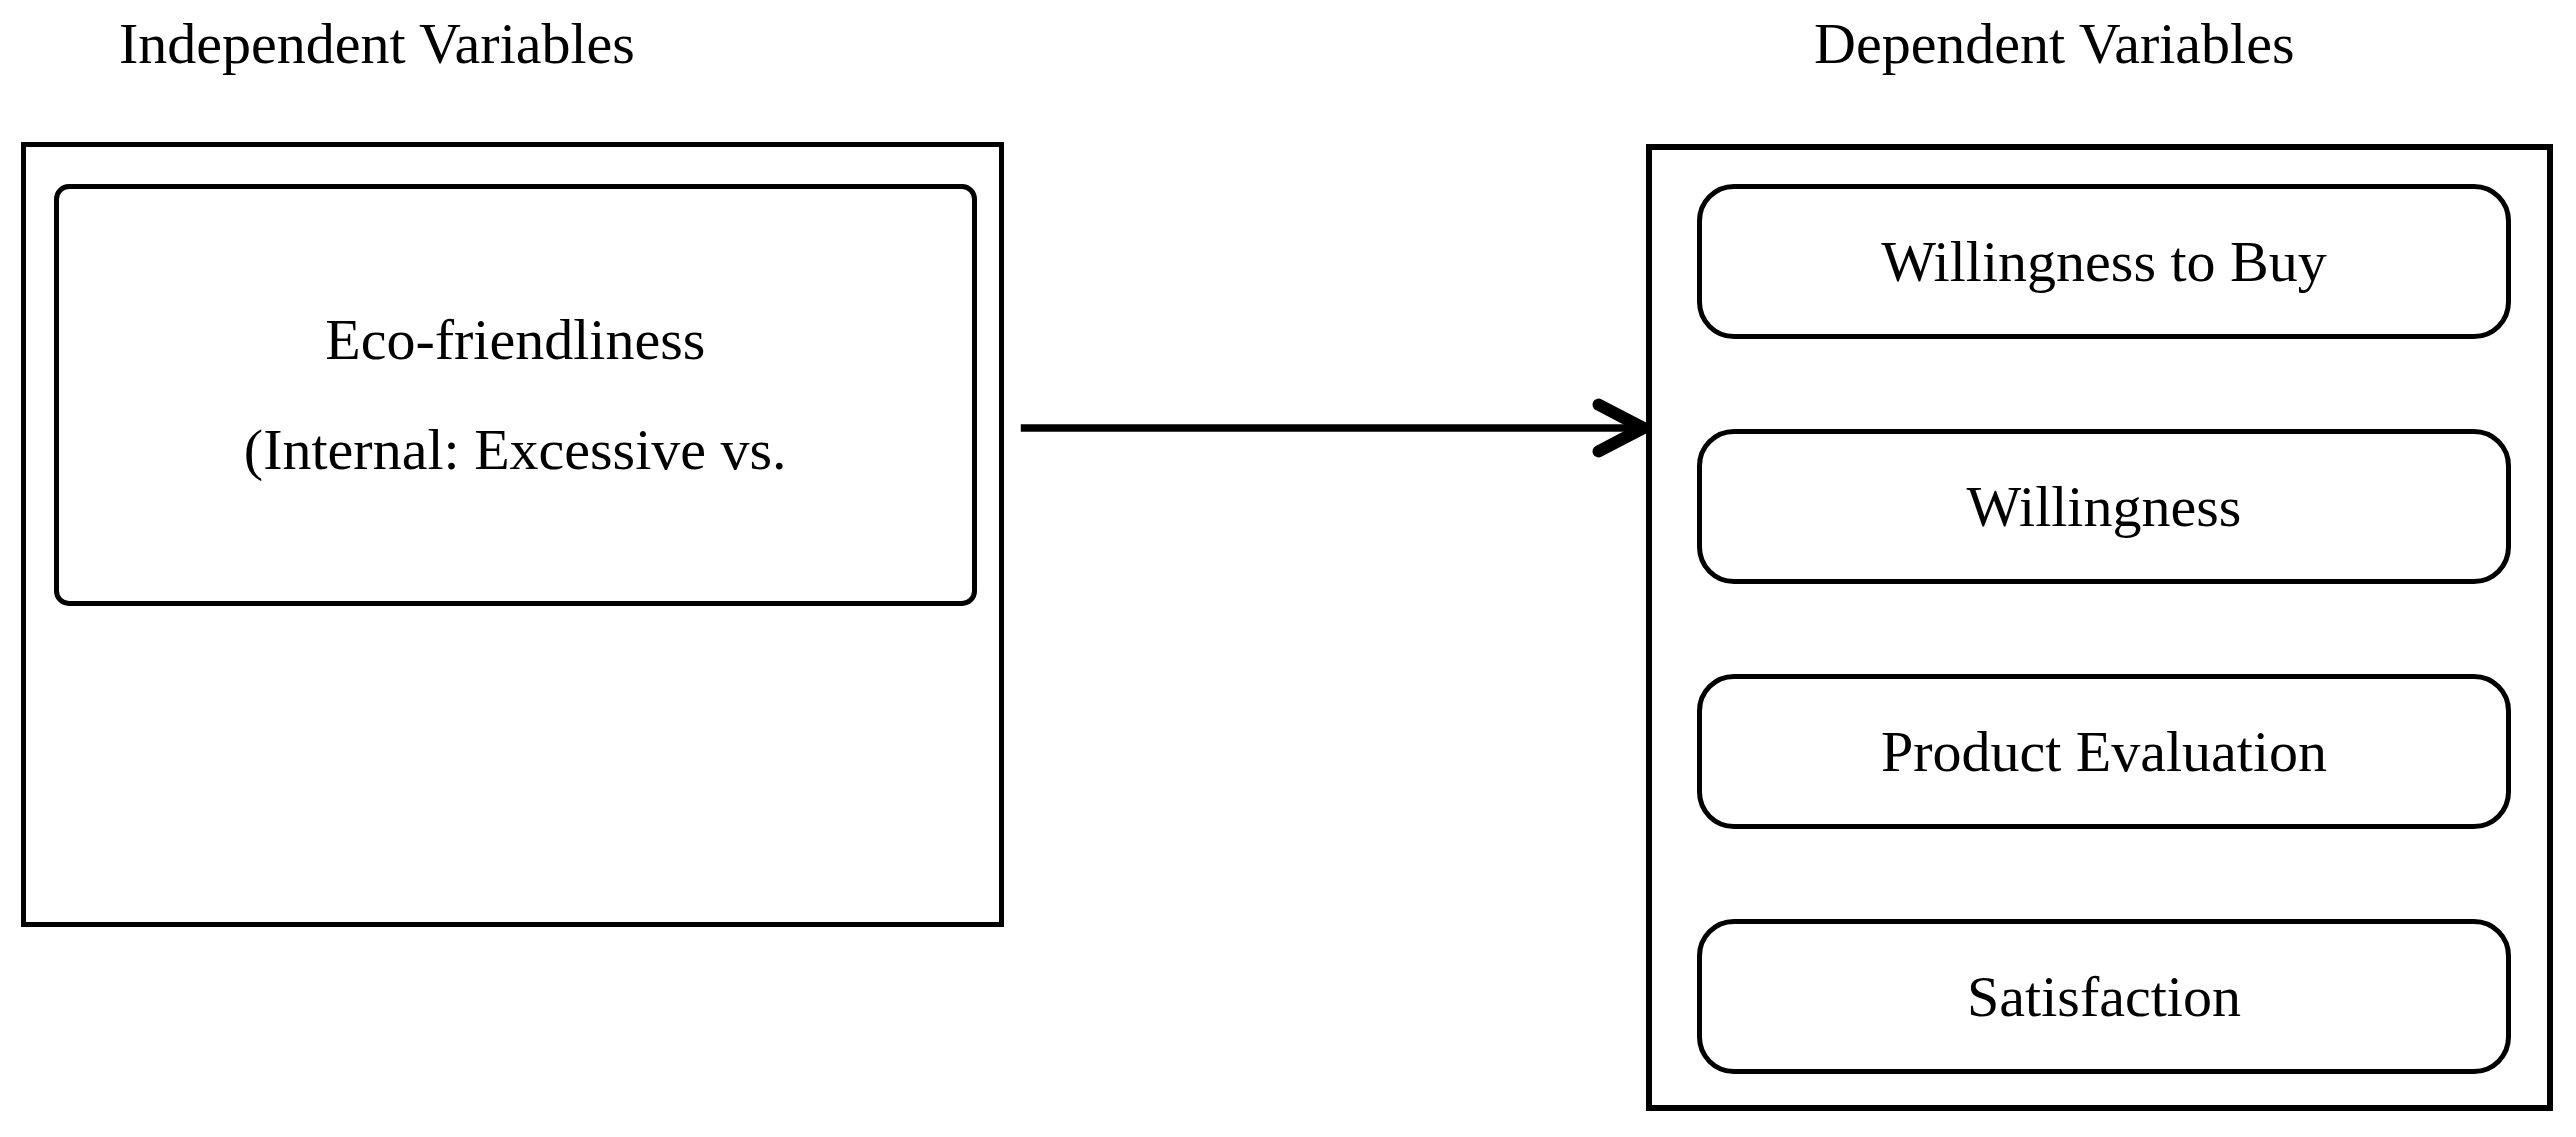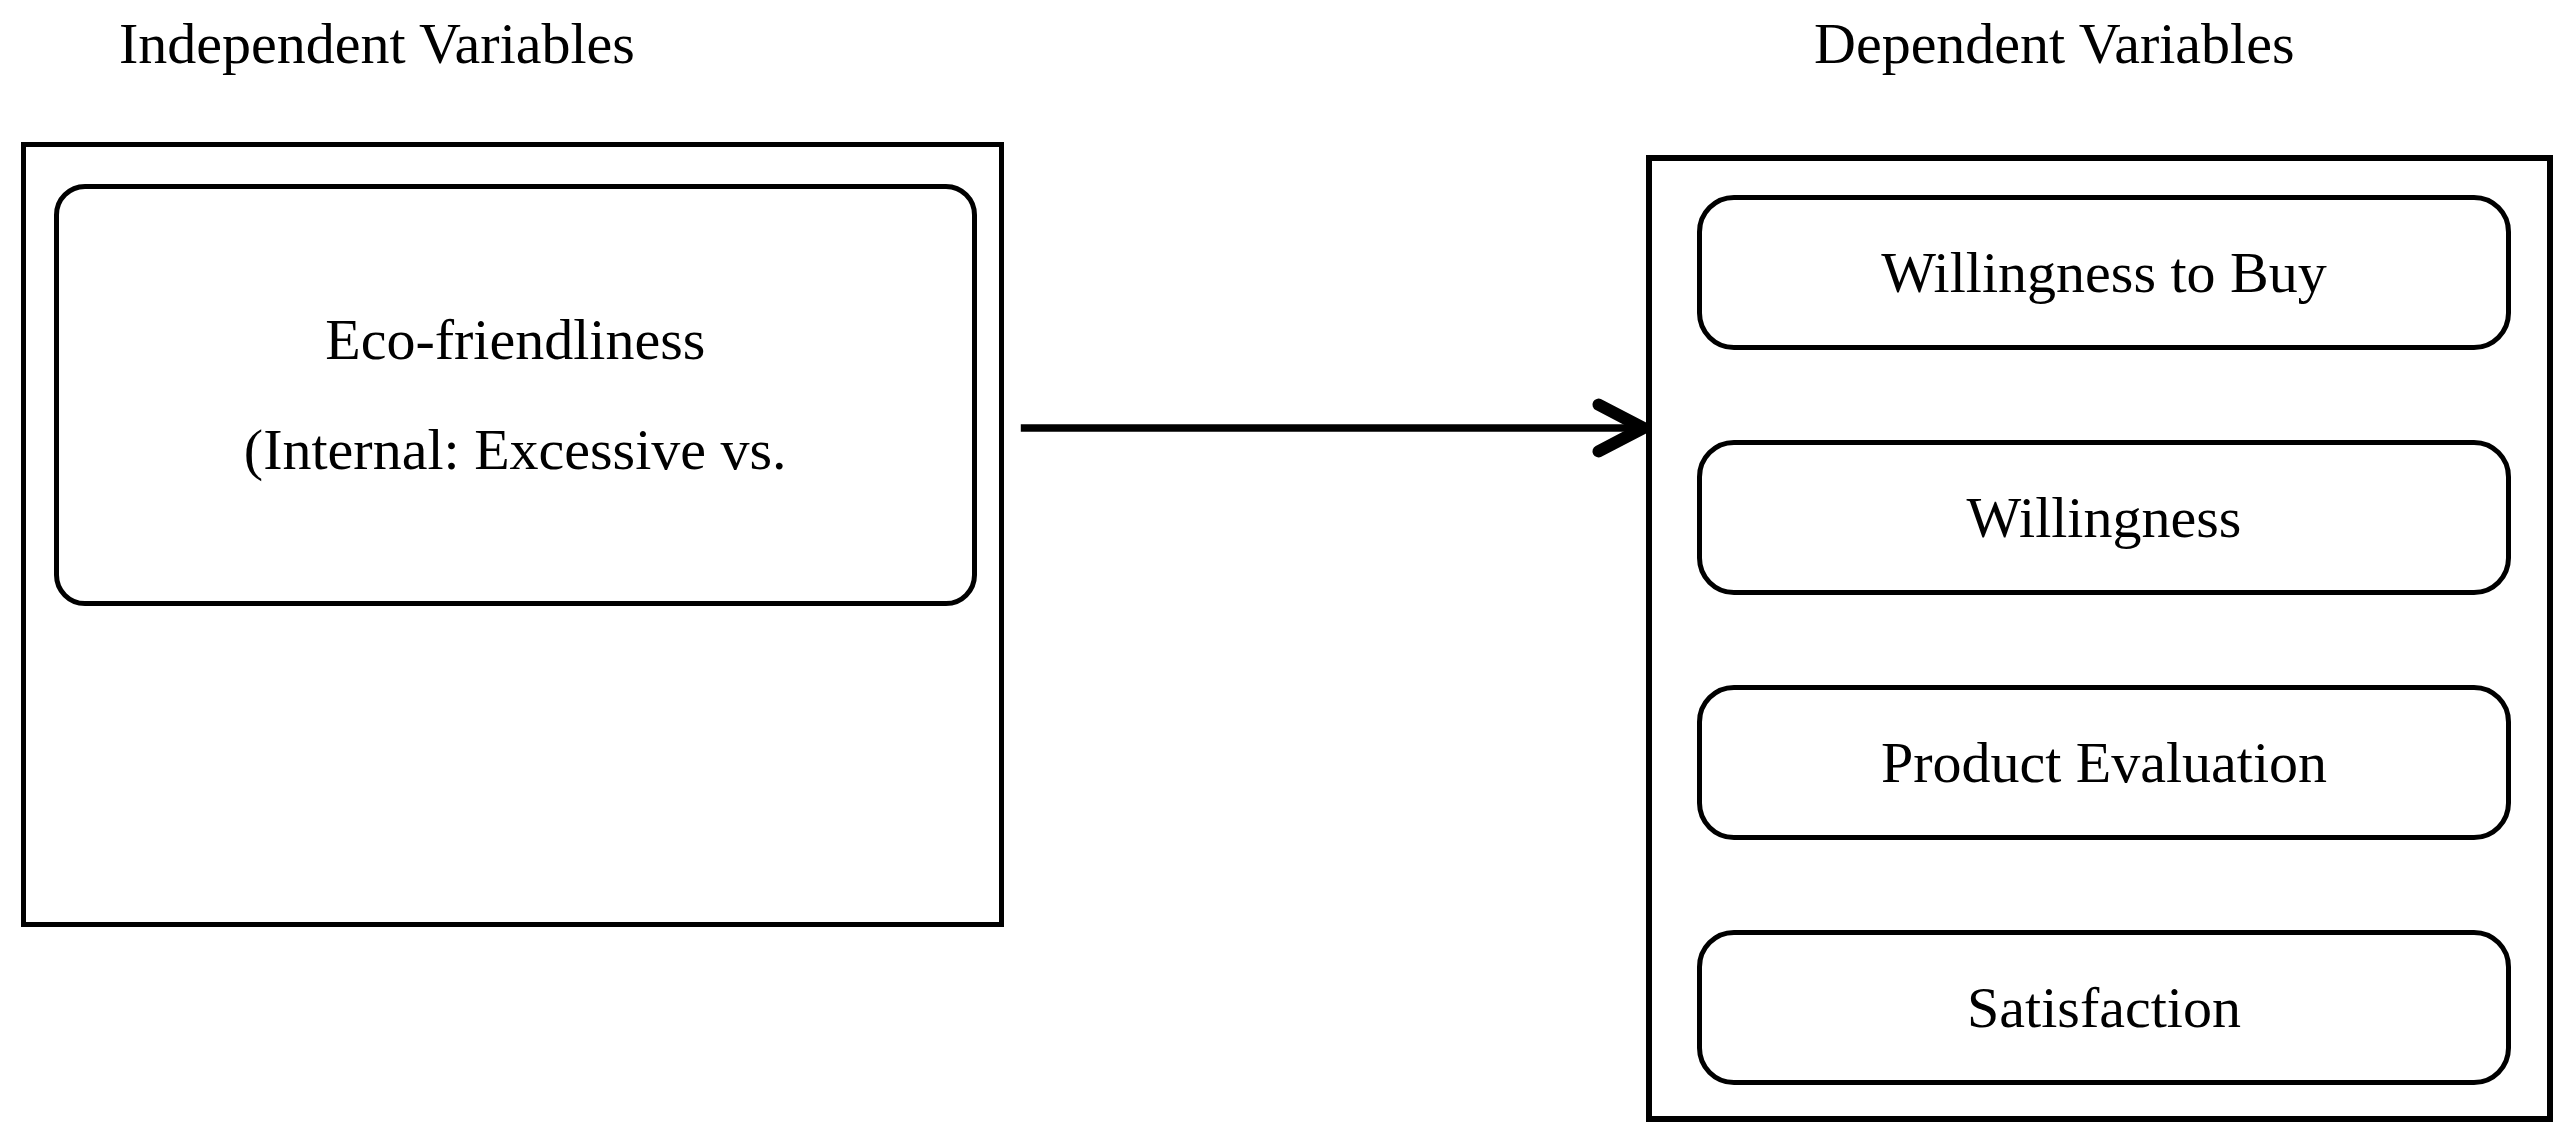--- a/index.html
+++ b/index.html
@@ -38,41 +38,41 @@
   .left-box {
     left: 20.5px;
     top: 142px;
     width: 983px;
     height: 785px;
     padding: 37px 21.5px 0 28px;
     gap: 17px;
   }
   .right-box {
     left: 1646px;
-    top: 155px;
+    top: 144px;
     width: 907px;
     height: 967px;
     border-width: 6.5px;
     padding: 34px 36px 31px 45px;
     justify-content: space-between;
   }
 
   .rounded-box {
     box-sizing: border-box;
     border: 5.6px solid #000000;
     background: #ffffff;
     display: flex;
     flex-direction: column;
     align-items: center;
     justify-content: center;
     text-align: center;
     font-size: 58px;
   }
   .left-box .rounded-box {
-    border-radius: 31px;
+    border-radius: 15px;
     line-height: 1.9;
   }
   .eco-box  { height: 422px; }
   .pack-box { height: 254px; }
 
   .right-box .rounded-box {
     border-radius: 37px;
     height: 155px;
     line-height: 1.2;
   }

